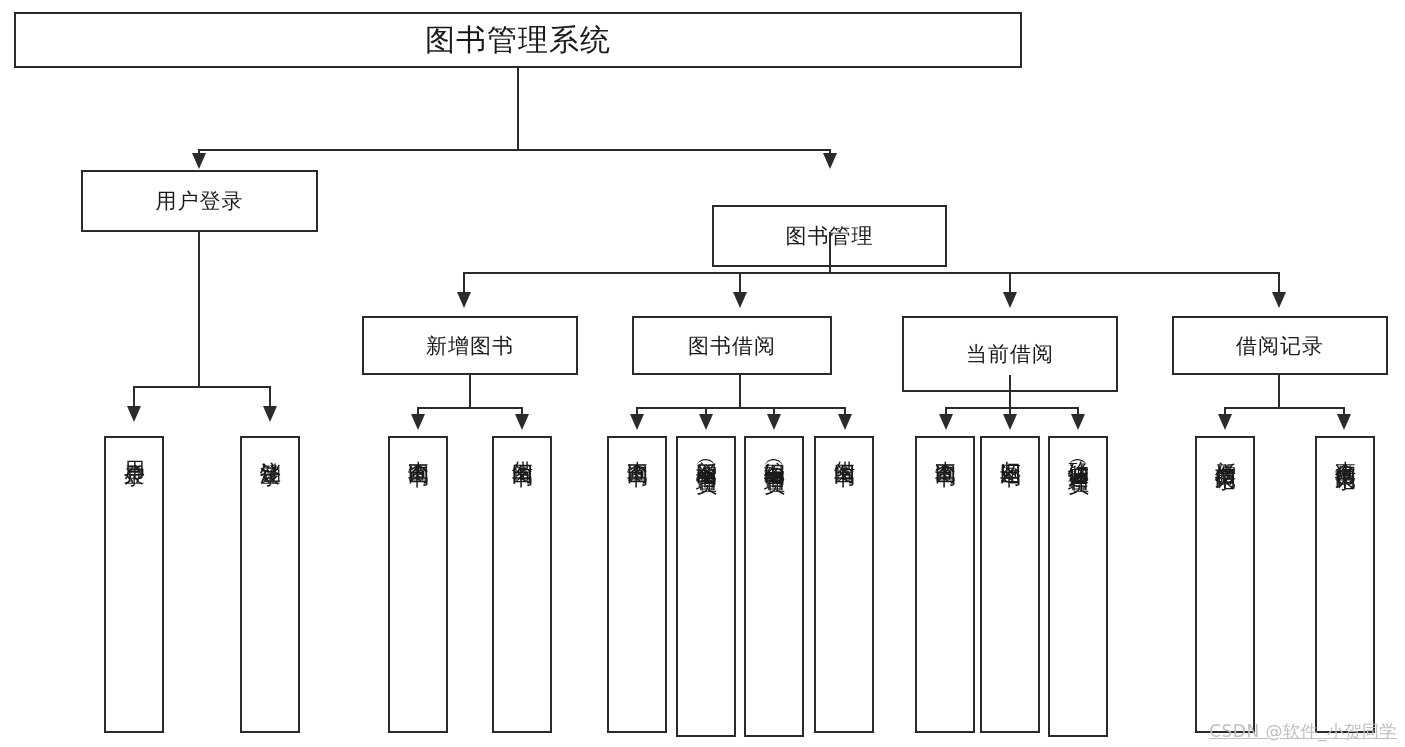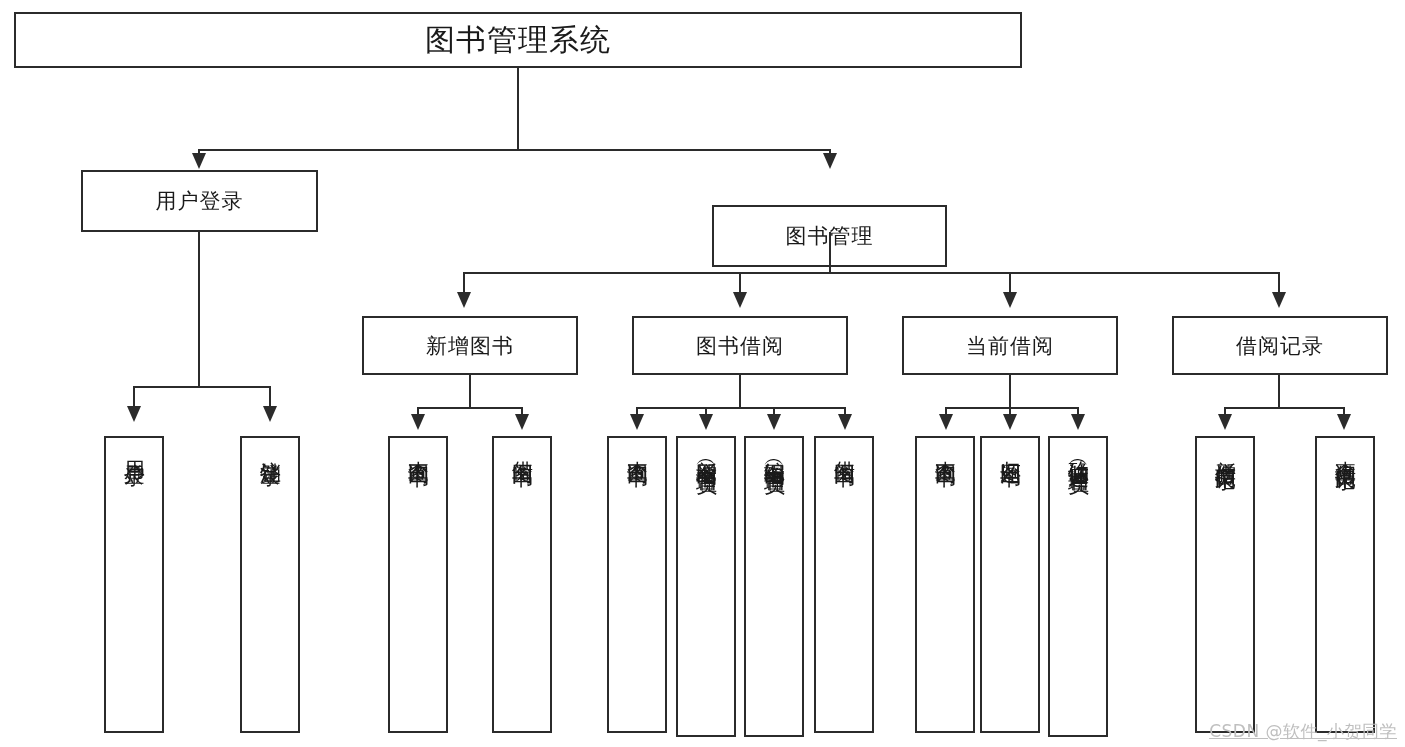--- a/index.html
+++ b/index.html
@@ -116,24 +116,24 @@
 
   <div class="conn vline" style="left:1009px;top:272px;height:24px;"></div>
   <div class="arrow" style="left:1003px;top:292px;"></div>
 
   <div class="conn vline" style="left:1278px;top:272px;height:24px;"></div>
   <div class="arrow" style="left:1272px;top:292px;"></div>
 
   <div class="node node-h" style="left:362px;top:316px;width:216px;height:59px;">
     <span>新增图书</span>
   </div>
-  <div class="node node-h" style="left:632px;top:316px;width:216px;height:59px;">
+  <div class="node node-h" style="left:632px;top:316px;width:200px;height:59px;">
     <span>图书借阅</span>
   </div>
-  <div class="node node-h" style="left:902px;top:316px;width:216px;height:59px;">
+  <div class="node node-h" style="left:902px;top:316px;width:216px;height:76px;">
     <span>当前借阅</span>
   </div>
   <div class="node node-h" style="left:1172px;top:316px;width:216px;height:59px;">
     <span>借阅记录</span>
   </div>
 
   <div class="conn vline" style="left:469px;top:375px;height:33px;"></div>
   <div class="conn hline" style="left:417px;top:407px;width:105px;"></div>
   <div class="conn vline" style="left:417px;top:407px;height:12px;"></div>
   <div class="arrow" style="left:411px;top:414px;"></div>

